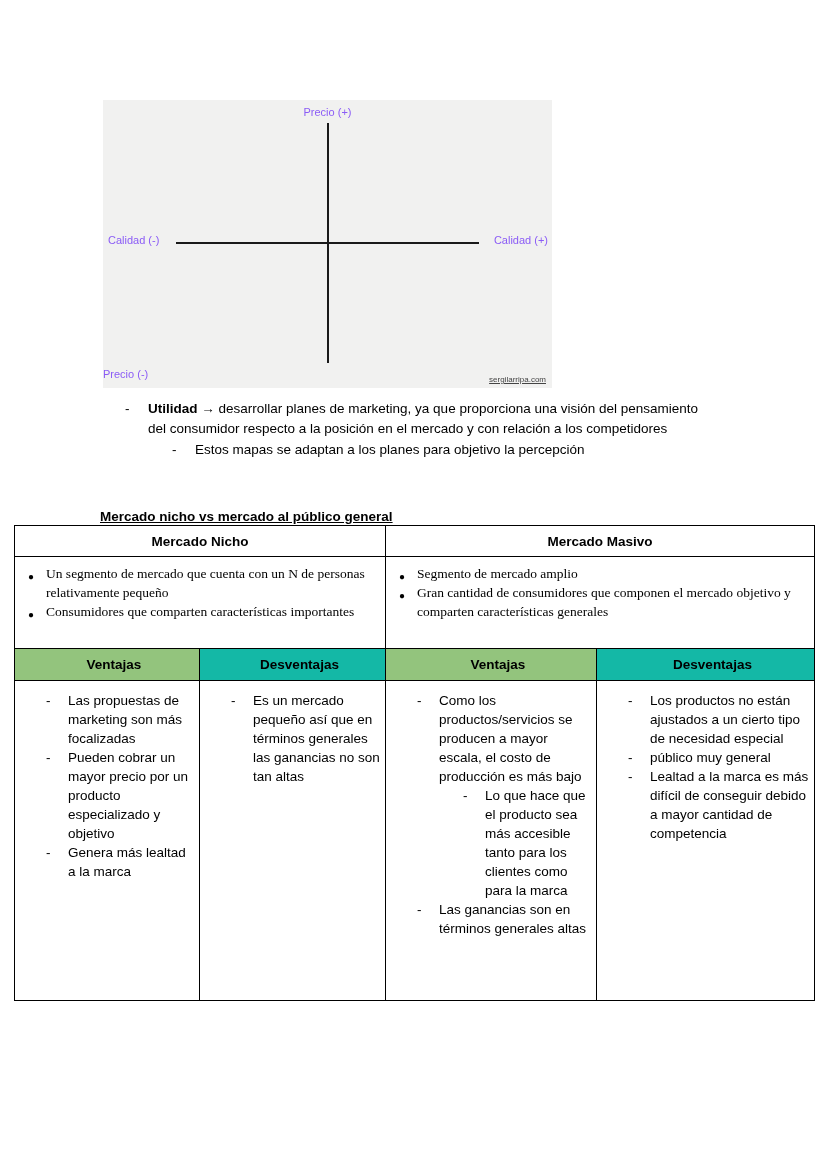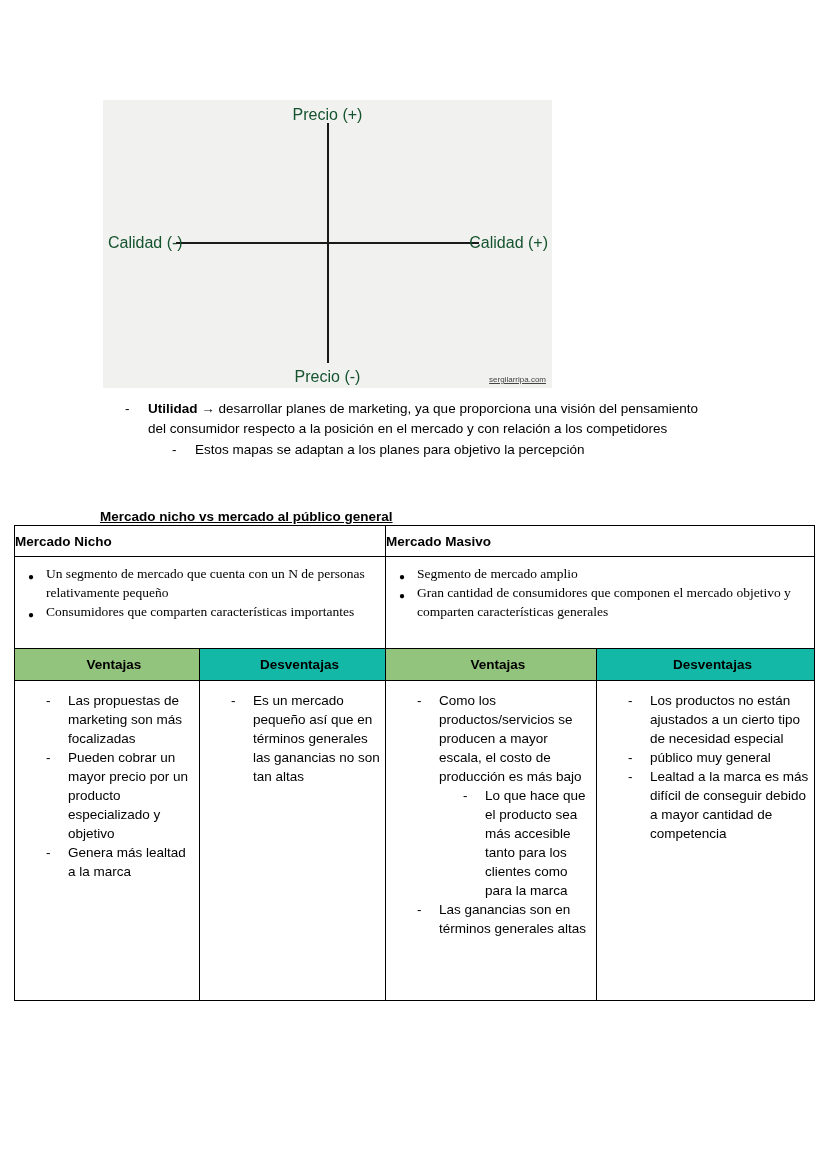--- a/index.html
+++ b/index.html
@@ -27,23 +27,23 @@
     left: 224px; top: 23px;
     width: 2px; height: 240px;
     background: #1a1a1a;
   }
   .axis-h {
     position: absolute;
     left: 73px; top: 142px;
     width: 303px; height: 2px;
     background: #1a1a1a;
   }
-  .dlbl { position: absolute; font-size: 16px; color: #14532d; }
+  .dlbl { position: absolute; font-size: 11px; color: #8b5cf6; }
   .dlbl-top    { left: 0; right: 0; top: 6px;  text-align: center; }
-  .dlbl-bottom { left: 0; right: 0; top: 268px; text-align: center; }
+  .dlbl-bottom { left: 0; right: 0; top: 268px; }
   .dlbl-left   { left: 5px;  top: 134px; }
   .dlbl-right  { right: 4px; top: 134px; }
   .watermark {
     position: absolute;
     right: 6px; bottom: 4px;
     font-size: 8px;
     color: #444444;
     text-decoration: underline;
   }
 
@@ -76,20 +76,21 @@
     border-collapse: collapse;
     table-layout: fixed;
     font-size: 13.5px;
   }
   table.market-table td {
     border: 1px solid #000000;
     vertical-align: top;
   }
   tr.row-header td {
     height: 31px;
+    text-align: center;
     vertical-align: middle;
     font-weight: bold;
   }
   tr.row-desc td { height: 92px; padding: 7px 5px; }
   tr.row-sub td {
     height: 32px;
     text-align: center;
     vertical-align: middle;
     font-weight: bold;
     padding-left: 14px;

